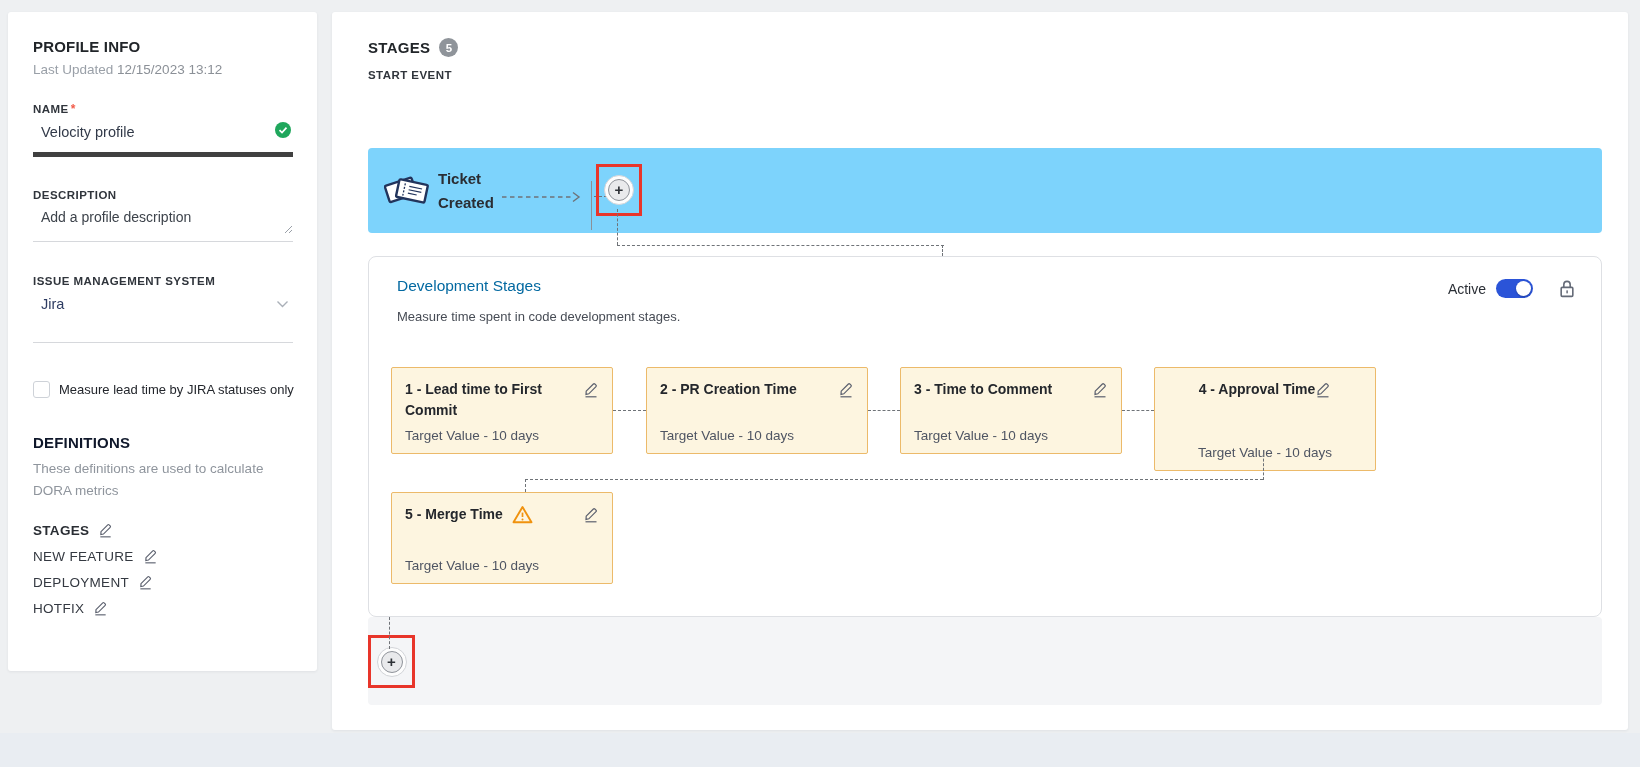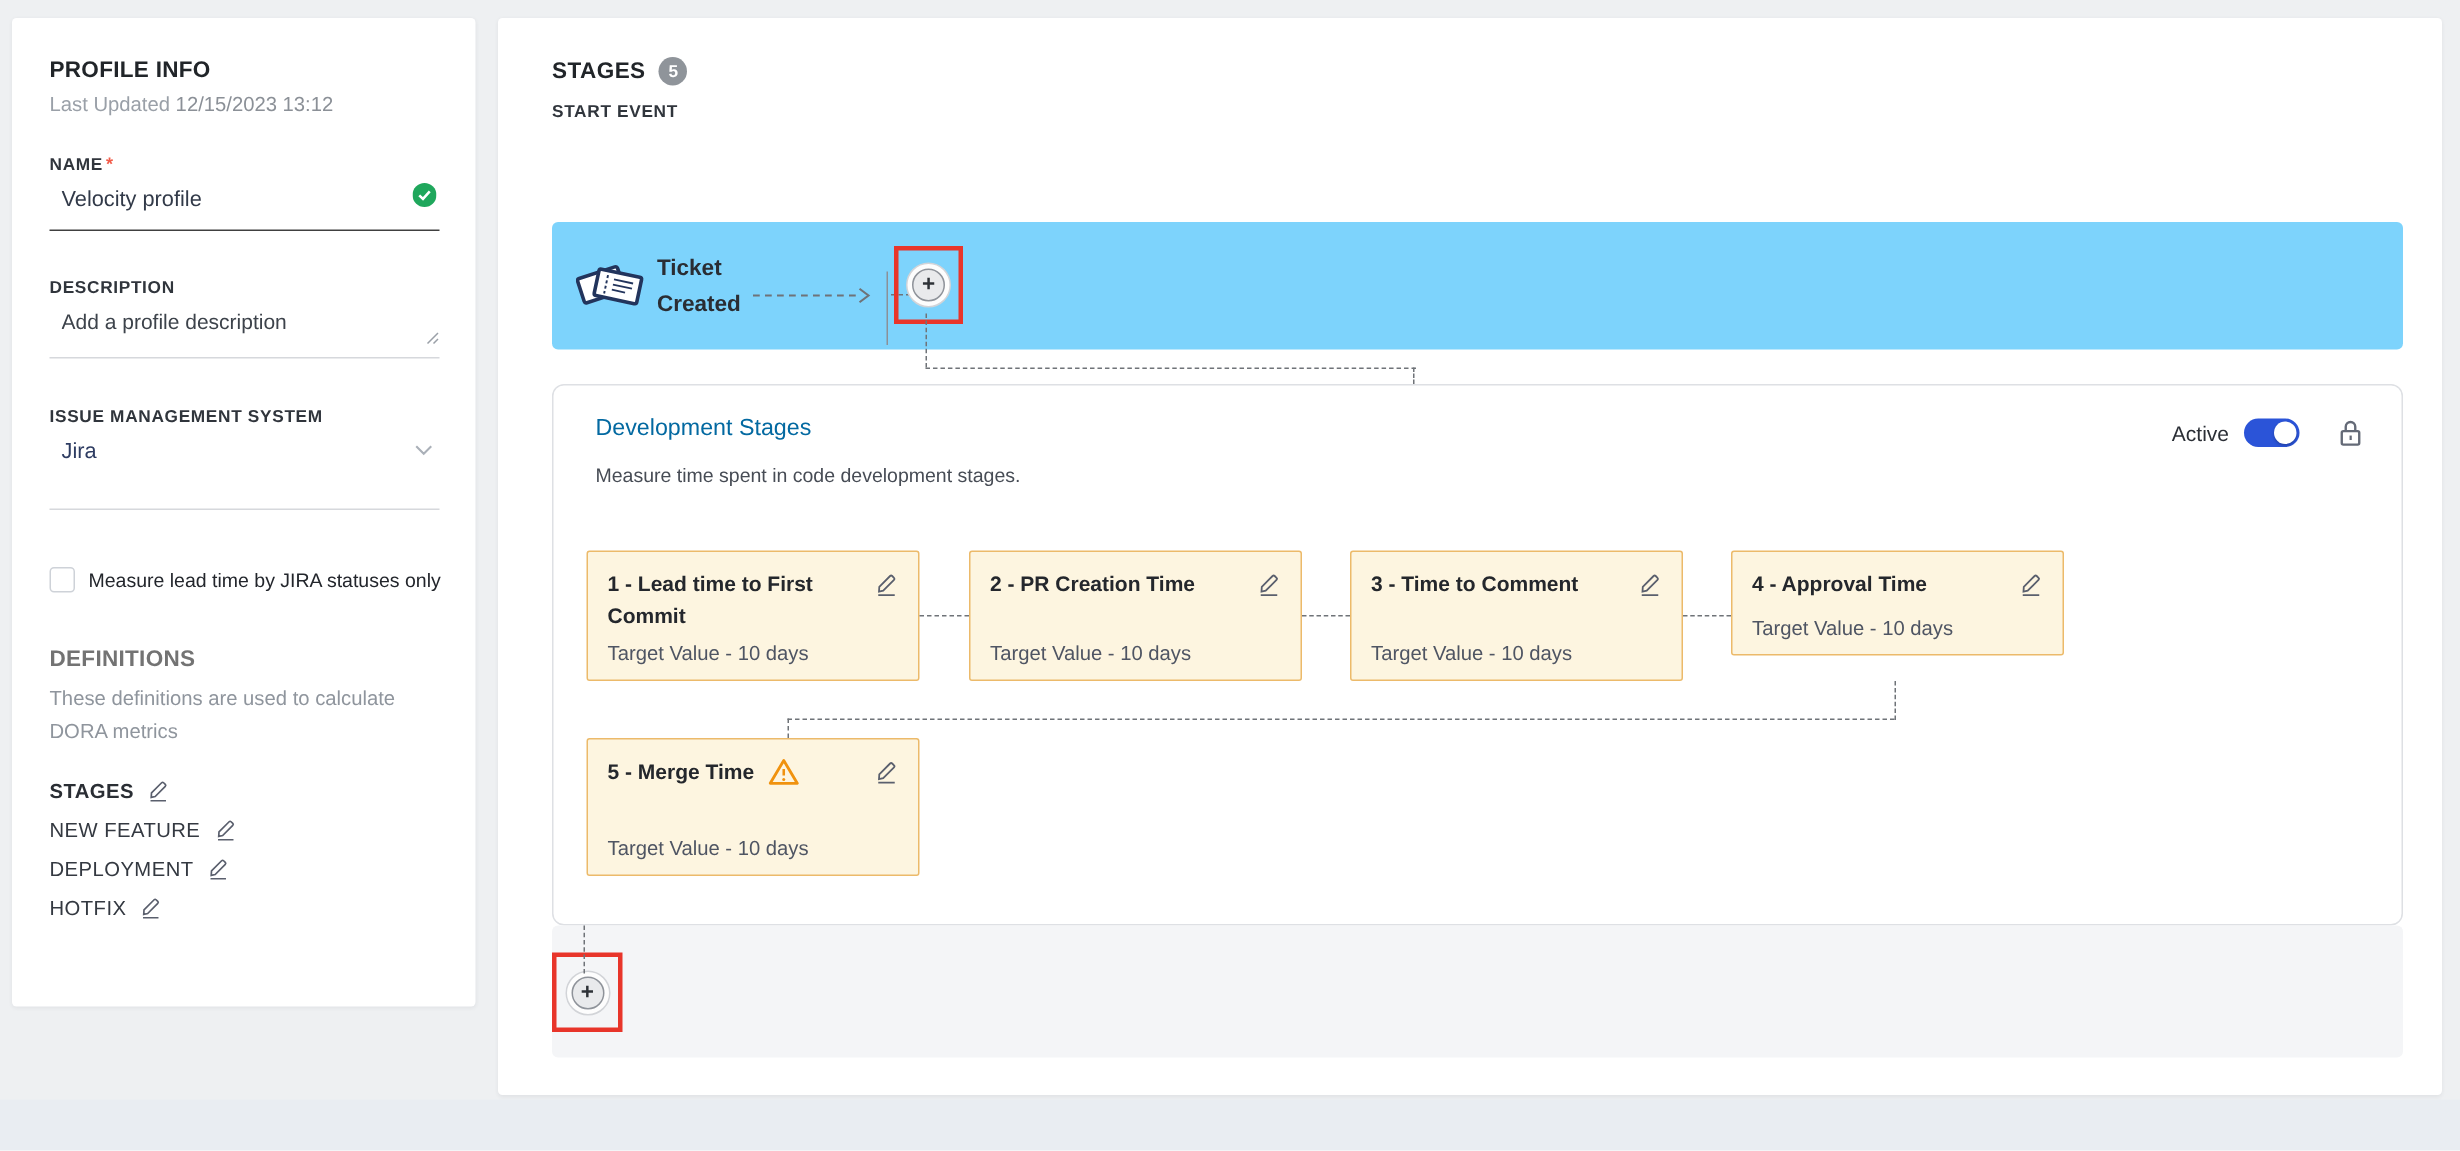--- a/index.html
+++ b/index.html
@@ -17,37 +17,37 @@
   .sidebar {
     position:absolute; left:8px; top:12px; width:309px; height:659px;
     background:#fff; border-radius:3px; box-shadow:0 1px 3px rgba(40,44,52,.07);
     padding:26px 24px 0 25px;
   }
   .sb-title { font-size:15px; font-weight:bold; color:#212529; letter-spacing:.2px; }
   .sb-updated { margin-top:7px; font-size:13.5px; color:#9aa0a8; }
   .sb-updated .val { color:#8b9097; }
   .fld-label { margin-top:25px; font-size:11.5px; font-weight:bold; color:#30353c; letter-spacing:.45px; }
   .req { color:#f25c4a; margin-left:2px; font-size:12px; }
-  .name-row { margin-top:4px; display:flex; align-items:center; border-bottom:1px solid #404040; padding:2px 2px 10px 8px; }
+  .name-row { margin-top:4px; display:flex; align-items:center; border-bottom:5px solid #404040; padding:2px 2px 10px 8px; }
   .name-input { border:none; outline:none; flex:1; font-family:"Liberation Sans",sans-serif; font-size:14.5px; color:#323a49; background:transparent; }
   .desc-label { margin-top:32px; }
   .desc-row { margin-top:6px; position:relative; border-bottom:1px solid #d6d8dc; padding:2px 2px 10px 8px; }
   .desc-area {
     border:none; outline:none; resize:none; width:100%; height:22px; overflow:hidden;
     font-family:"Liberation Sans",sans-serif; font-size:14px; background:transparent; display:block;
   }
   .desc-area::placeholder { color:#3d434b; opacity:1; }
   .resize-glyph { position:absolute; right:0; bottom:3px; }
   .ims-label { margin-top:33px; }
   .sb-select { margin-top:6px; display:flex; align-items:center; justify-content:space-between; border-bottom:1px solid #d6d8dc; padding:2px 4px 29px 8px; cursor:pointer; }
   .sb-select .sel-val { font-size:14.5px; color:#2e3c62; }
   .cb-row { margin-top:38px; display:flex; align-items:center; gap:9px; }
   .cb-box { width:17px; height:17px; border:1.5px solid #ced2d8; border-radius:3px; background:#fff; flex:0 0 auto; cursor:pointer; }
   .cb-label { font-size:13px; color:#23262c; white-space:nowrap; }
-  .defs-title { margin-top:36px; font-size:15px; font-weight:bold; color:#737373; letter-spacing:.2px; }
+  .defs-title { margin-top:36px; font-size:15px; font-weight:bold; color:#0f172a; letter-spacing:.2px; }
   .defs-desc { margin-top:7px; font-size:13.5px; line-height:1.6; color:#8f959d; width:252px; }
   .def-list { margin-top:16px; }
   .def-item { display:flex; align-items:center; gap:9px; height:26px; font-size:13.5px; color:#343941; letter-spacing:.3px; }
   .def-item.bold { font-weight:bold; color:#2a2e34; }
   .icon-btn { background:none; border:none; cursor:pointer; display:inline-flex; align-items:center; padding:0; }
 
   
   .main-panel {
     position:absolute; left:332px; top:12px; width:1296px; height:718px;
     background:#fff; border-radius:3px; box-shadow:0 1px 3px rgba(40,44,52,.07);
@@ -88,21 +88,21 @@
   .toggle .knob { position:absolute; right:2px; top:2px; width:15px; height:15px; border-radius:50%; background:#fff; box-shadow:0 1px 2px rgba(0,0,0,.25); }
   .lock-btn { margin-left:26px; }
 
   .stage-card {
     position:absolute; width:222px; background:#fdf5e0; border:1px solid #ecba6a; border-radius:2px;
     padding:11px 13px 10px 13px; display:flex; flex-direction:column; justify-content:space-between; cursor:pointer;
   }
   .sc-1 { left:22px;  top:110px; height:87px; }
   .sc-2 { left:277px; top:110px; height:87px; }
   .sc-3 { left:531px; top:110px; height:87px; }
-  .sc-4 { left:785px; top:110px; height:70px; }
+  .sc-4 { left:785px; top:110px; height:104px;align-items:center; }
   .sc-5 { left:22px;  top:235px; height:92px; }
   .sc-title-row { display:flex; align-items:flex-start; }
   .sc-title { font-size:14px; font-weight:bold; color:#24272c; line-height:1.5; max-width:158px; }
   .sc-warn { margin-left:9px; margin-top:1px; flex:0 0 auto; }
   .sc-pencil { margin-left:auto; margin-top:2px; }
   .sc-target { font-size:13.5px; color:#4f5563; }
   .gap-dash { position:absolute; border-top:1.4px dashed #6f7378; top:153px; }
   .gd-1 { left:244px; width:33px; } .gd-2 { left:499px; width:32px; } .gd-3 { left:753px; width:32px; }
   .card-dash-v { position:absolute; border-left:1.4px dashed #6f7378; width:0; }
   .cd-va { left:894px; top:197px; height:26px; }

